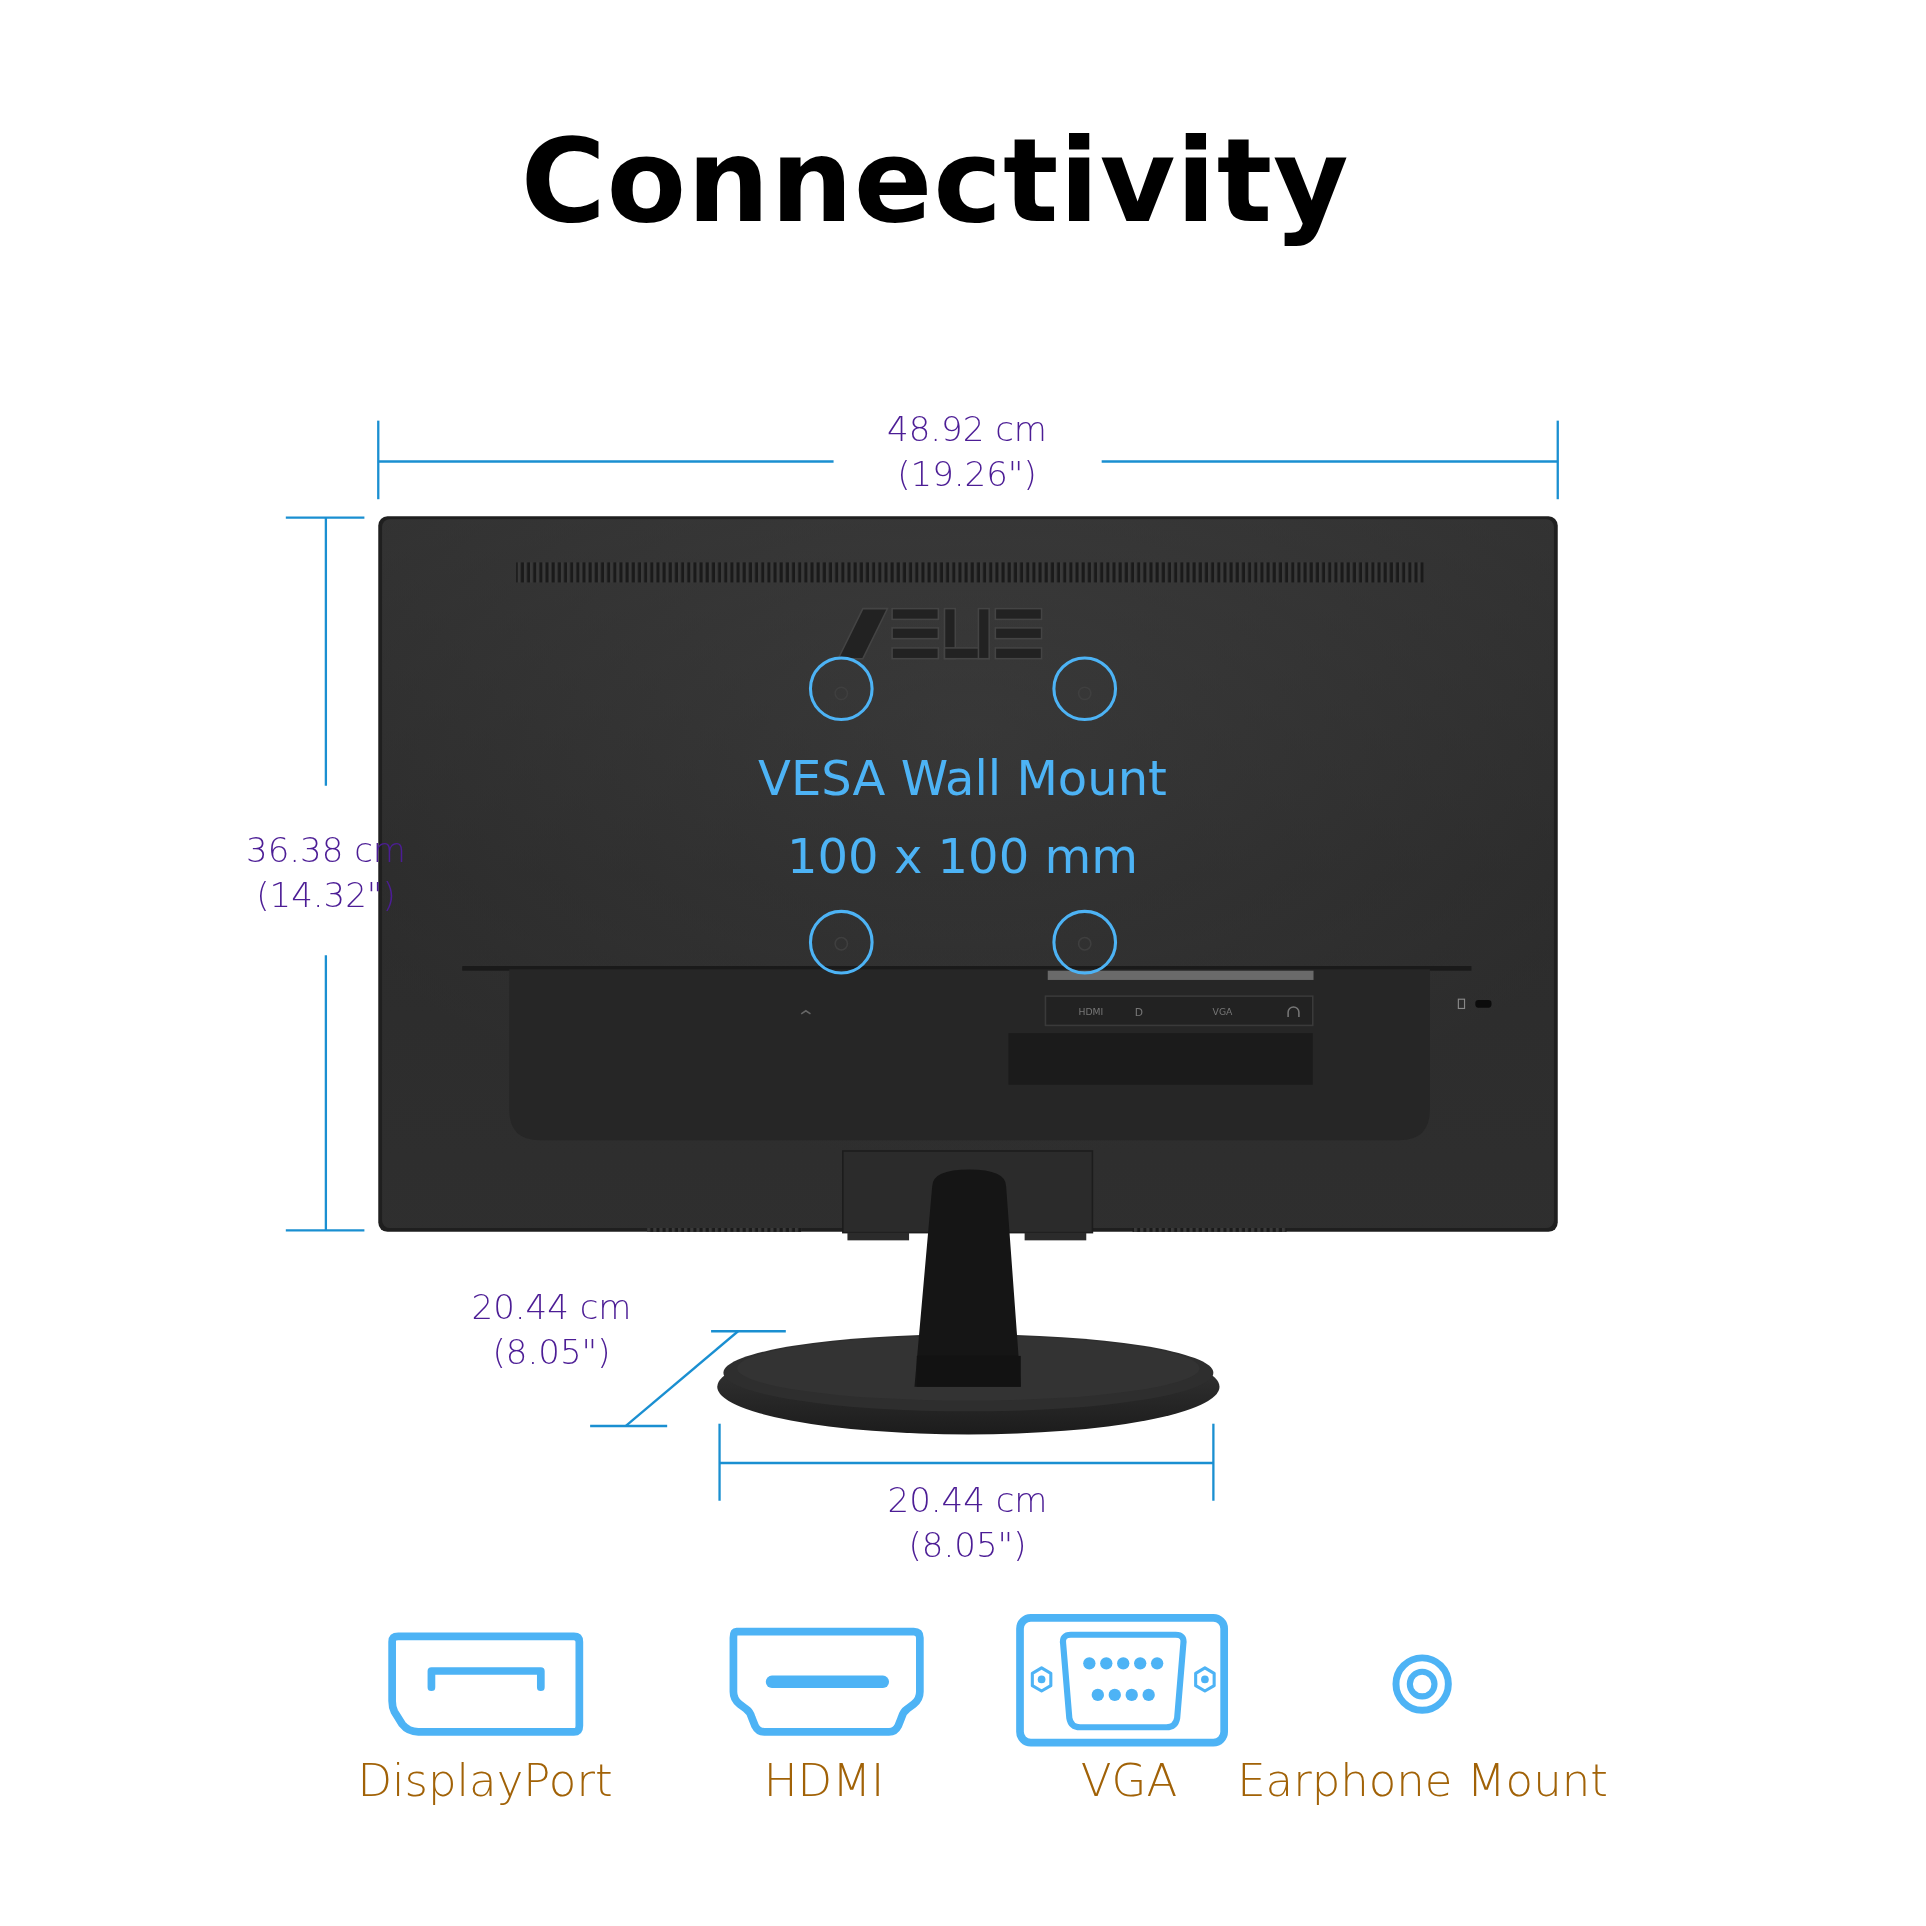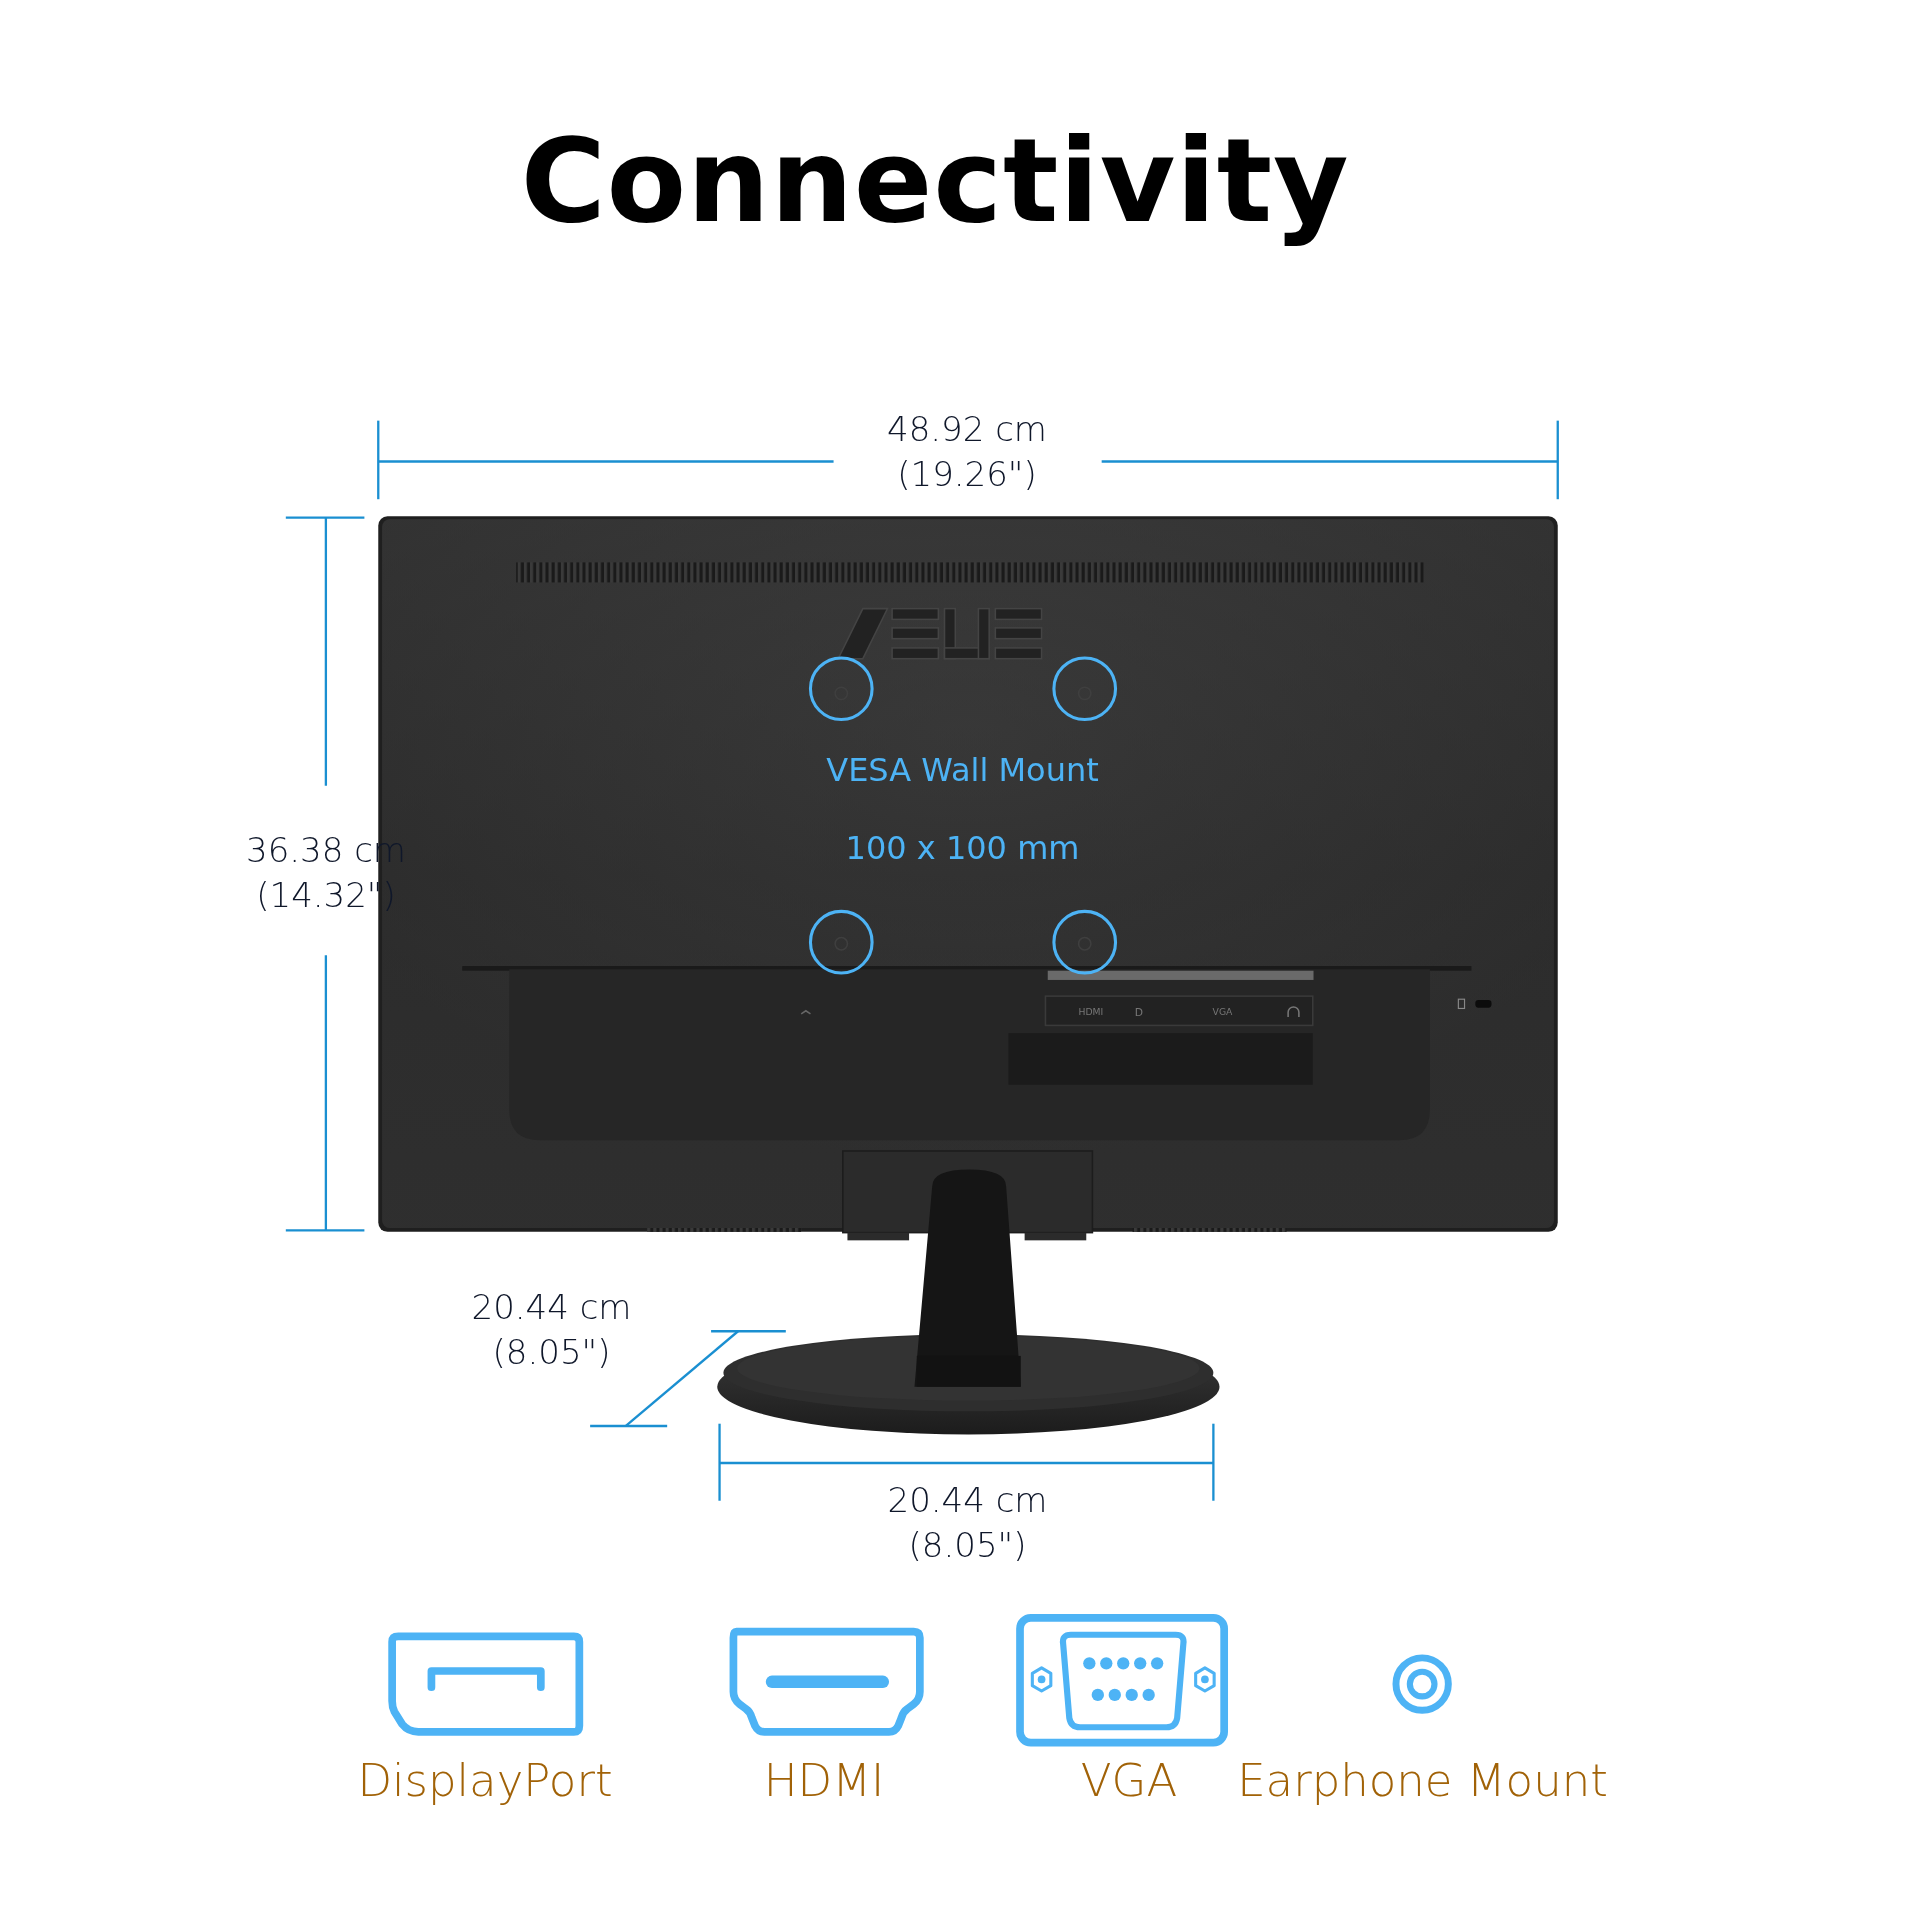--- a/index.html
+++ b/index.html
@@ -1,23 +1,23 @@
 <!DOCTYPE html>
 <html style="font-size:12.3px"><head>
 <meta charset="utf-8">
 <style>
   html, body { margin: 0; padding: 0; background: #ffffff; }
   body { width: 1926px; height: 1926px; position: relative; overflow: hidden;
          font-family: "DejaVu Sans", "Liberation Sans", sans-serif; color: #000; }
   .abs { position: absolute; }
   .title { left: 0; width: 1870px; top: 123px; text-align: center;
            font-size: 116px; font-weight: 600; letter-spacing: 0.8px; line-height: 1; }
-  .dim-label { font-size: 34px; font-weight: 300; line-height: 45px; text-align: center; color: #0f172a; }
+  .dim-label { font-size: 34px; font-weight: 300; line-height: 45px; text-align: center; color: #4c1d95; }
   .dim-label span { display: block; }
-  .vesa-text { color: #4db3f5; font-size: 32px; text-align: center; font-weight: 500; line-height: 1; }
+  .vesa-text { color: #4db3f5; font-size: 48px; text-align: center; font-weight: 500; line-height: 1; }
   .port-label { font-size: 45px; font-weight: 300; color: #a16207; text-align: center; line-height: 1; }
   svg { position: absolute; left: 0; top: 0; }
 </style>
 </head>
 <body>
 
 <div class="abs title">Connectivity</div>
 
 <svg width="1926" height="1926" viewBox="0 0 2500 2500">
   <defs>

